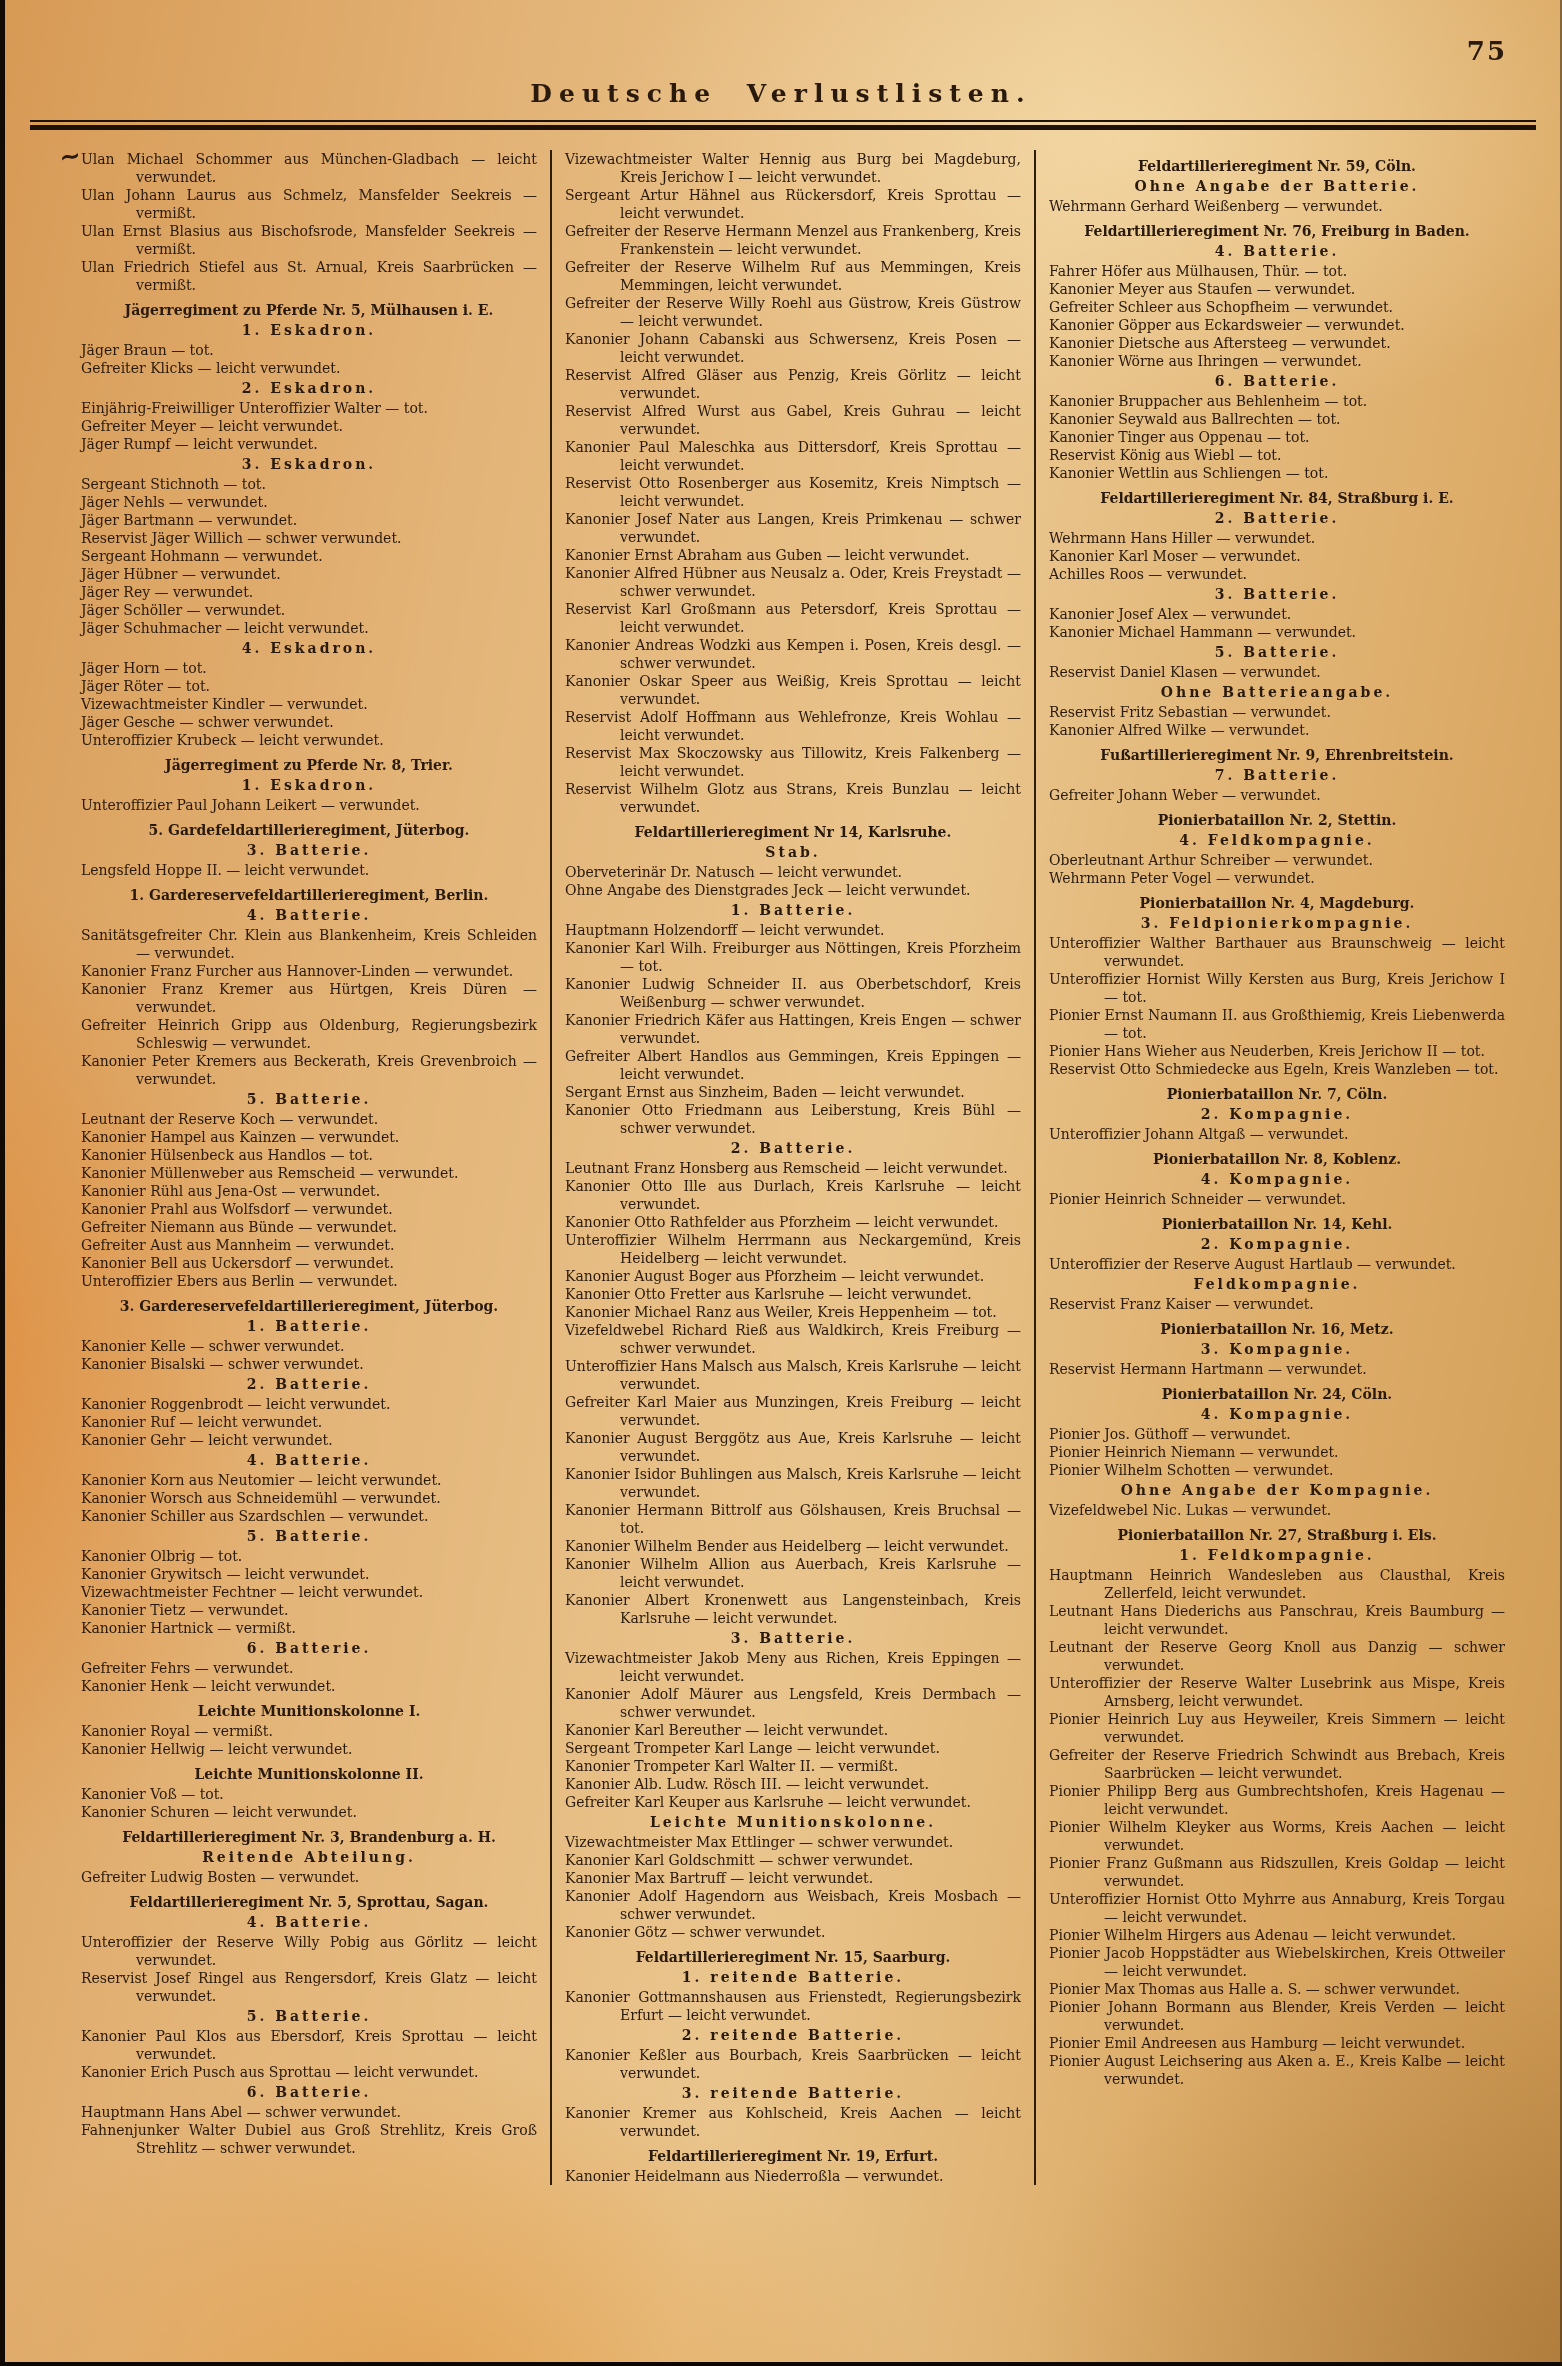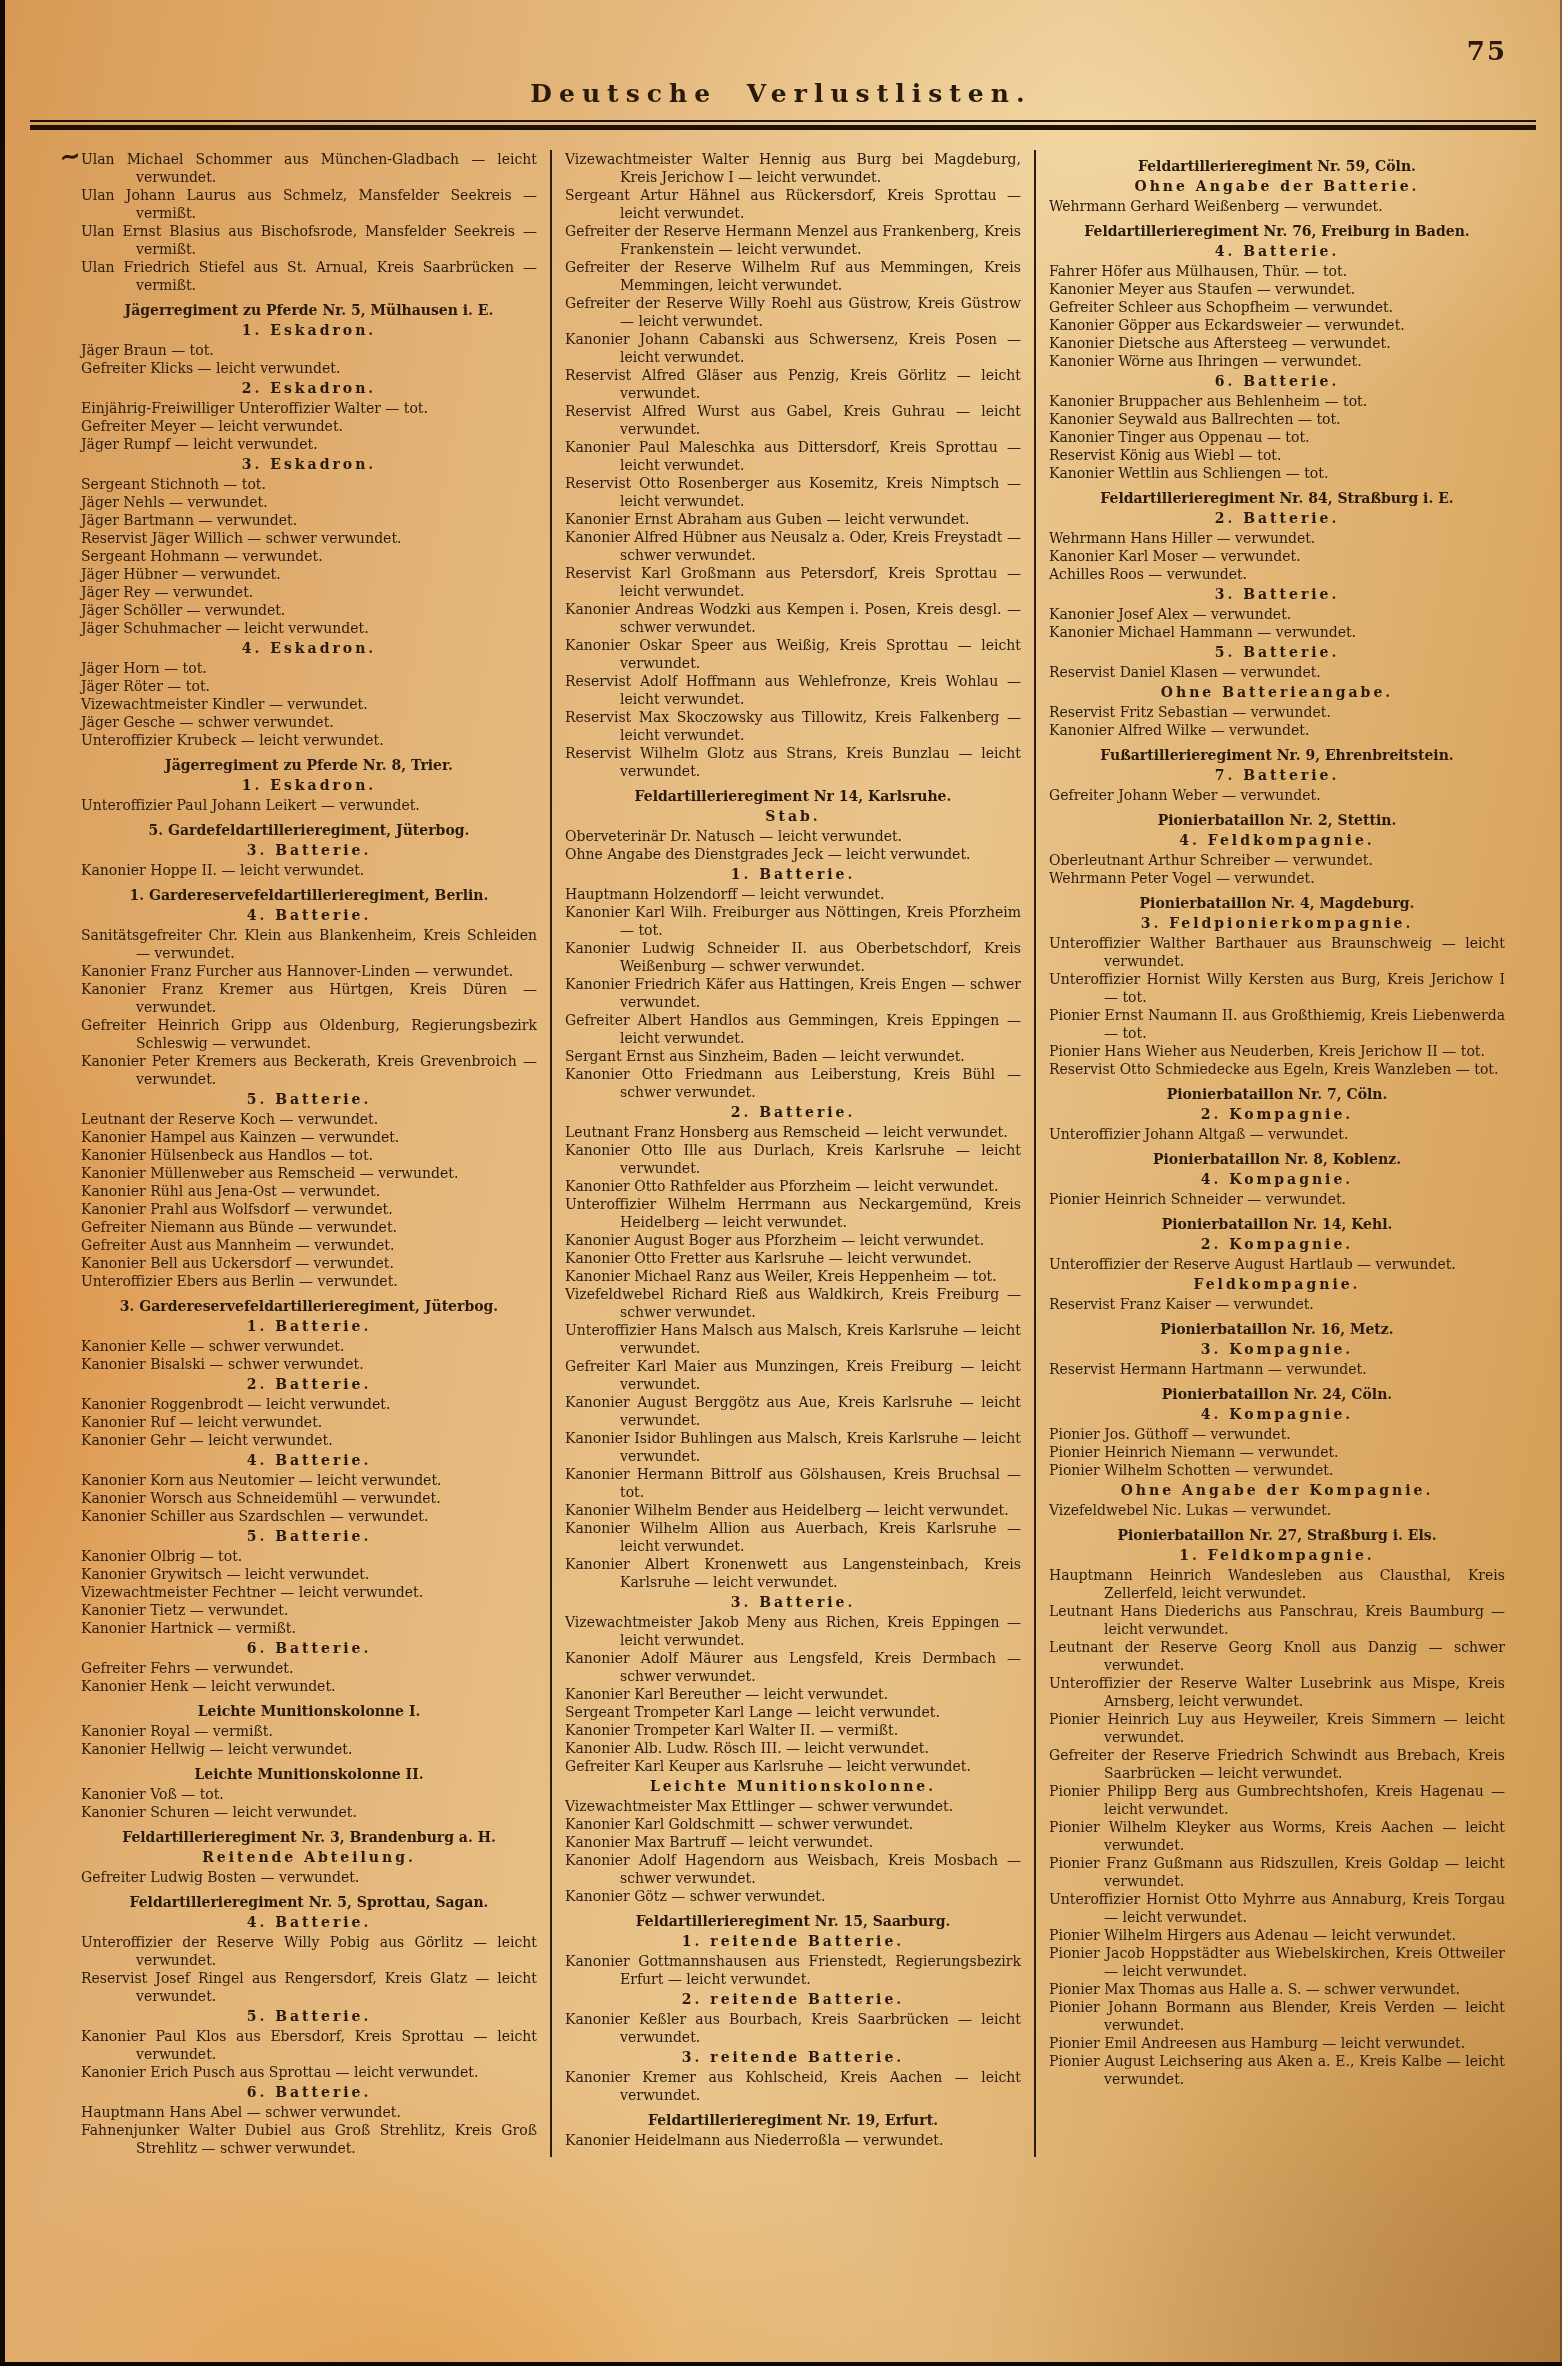--- a/index.html
+++ b/index.html
@@ -93,21 +93,21 @@
       <div class="e">Jäger Horn — tot.</div>
       <div class="e">Jäger Röter — tot.</div>
       <div class="e">Vizewachtmeister Kindler — verwundet.</div>
       <div class="e">Jäger Gesche — schwer verwundet.</div>
       <div class="e">Unteroffizier Krubeck — leicht verwundet.</div>
       <div class="h">Jägerregiment zu Pferde Nr. 8, Trier.</div>
       <div class="s">1. Eskadron.</div>
       <div class="e">Unteroffizier Paul Johann Leikert — verwundet.</div>
       <div class="h">5. Gardefeldartillerieregiment, Jüterbog.</div>
       <div class="s">3. Batterie.</div>
-      <div class="e">Kanonier Hoppe II. — leicht verwundet.</div>
+      <div class="e">Lengsfeld Hoppe II. — leicht verwundet.</div>
       <div class="h">1. Gardereservefeldartillerieregiment, Berlin.</div>
       <div class="s">4. Batterie.</div>
       <div class="e">Sanitätsgefreiter Chr. Klein aus Blankenheim, Kreis Schleiden — verwundet.</div>
       <div class="e">Kanonier Franz Furcher aus Hannover-Linden — verwundet.</div>
       <div class="e">Kanonier Franz Kremer aus Hürtgen, Kreis Düren — verwundet.</div>
       <div class="e">Gefreiter Heinrich Gripp aus Oldenburg, Regierungsbezirk Schleswig — verwundet.</div>
       <div class="e">Kanonier Peter Kremers aus Beckerath, Kreis Grevenbroich — verwundet.</div>
       <div class="s">5. Batterie.</div>
       <div class="e">Leutnant der Reserve Koch — verwundet.</div>
       <div class="e">Kanonier Hampel aus Kainzen — verwundet.</div>
@@ -164,20 +164,21 @@
       <div class="e">Vizewachtmeister Walter Hennig aus Burg bei Magdeburg, Kreis Jerichow I — leicht verwundet.</div>
       <div class="e">Sergeant Artur Hähnel aus Rückersdorf, Kreis Sprottau — leicht verwundet.</div>
       <div class="e">Gefreiter der Reserve Hermann Menzel aus Frankenberg, Kreis Frankenstein — leicht verwundet.</div>
       <div class="e">Gefreiter der Reserve Wilhelm Ruf aus Memmingen, Kreis Memmingen, leicht verwundet.</div>
       <div class="e">Gefreiter der Reserve Willy Roehl aus Güstrow, Kreis Güstrow — leicht verwundet.</div>
       <div class="e">Kanonier Johann Cabanski aus Schwersenz, Kreis Posen — leicht verwundet.</div>
       <div class="e">Reservist Alfred Gläser aus Penzig, Kreis Görlitz — leicht verwundet.</div>
       <div class="e">Reservist Alfred Wurst aus Gabel, Kreis Guhrau — leicht verwundet.</div>
       <div class="e">Kanonier Paul Maleschka aus Dittersdorf, Kreis Sprottau — leicht verwundet.</div>
       <div class="e">Reservist Otto Rosenberger aus Kosemitz, Kreis Nimptsch — leicht verwundet.</div>
+      <div class="e">Kanonier Josef Nater aus Langen, Kreis Primkenau — schwer verwundet.</div>
       <div class="e">Kanonier Ernst Abraham aus Guben — leicht verwundet.</div>
       <div class="e">Kanonier Alfred Hübner aus Neusalz a. Oder, Kreis Freystadt — schwer verwundet.</div>
       <div class="e">Reservist Karl Großmann aus Petersdorf, Kreis Sprottau — leicht verwundet.</div>
       <div class="e">Kanonier Andreas Wodzki aus Kempen i. Posen, Kreis desgl. — schwer verwundet.</div>
       <div class="e">Kanonier Oskar Speer aus Weißig, Kreis Sprottau — leicht verwundet.</div>
       <div class="e">Reservist Adolf Hoffmann aus Wehlefronze, Kreis Wohlau — leicht verwundet.</div>
       <div class="e">Reservist Max Skoczowsky aus Tillowitz, Kreis Falkenberg — leicht verwundet.</div>
       <div class="e">Reservist Wilhelm Glotz aus Strans, Kreis Bunzlau — leicht verwundet.</div>
       <div class="h">Feldartillerieregiment Nr 14, Karlsruhe.</div>
       <div class="s">Stab.</div>

